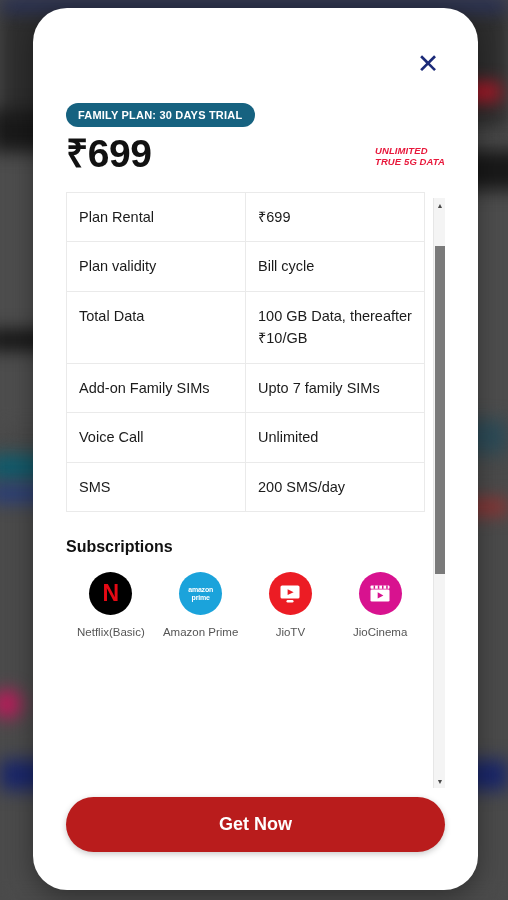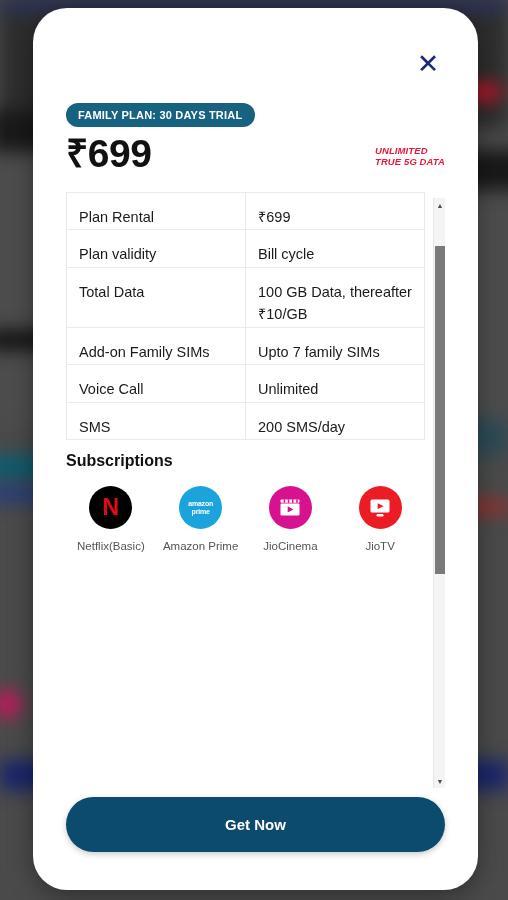--- a/index.html
+++ b/index.html
@@ -122,32 +122,32 @@
     padding-right: 20px;
   }
 
   table#plan-table {
     width: 100%;
     border-collapse: collapse;
     table-layout: fixed;
   }
   #plan-table td {
     border: 1px solid #eaeaea;
-    padding: 13px 12px 1px 12px;
+    padding: 13px 12px 13px 12px;
     font-size: 14.5px;
     color: #1b1b1b;
     vertical-align: top;
     line-height: 1.55;
   }
   #plan-table td.label { width: 50%; }
   #plan-table tr:first-child td { border-top: 1px solid #eaeaea; }
 
   
   #subs-title {
-    margin-top: 12px;
+    margin-top: 26px;
     font-size: 16px;
     font-weight: bold;
     color: #111111;
   }
   #subs-list {
     display: flex;
     margin-top: 16px;
   }
   .sub-item {
     width: 25%;
@@ -213,25 +213,25 @@
     cursor: grab;
   }
 
   
   #get-now-btn {
     position: absolute;
     left: 33px;
     bottom: 38px;
     width: 379px;
     height: 55px;
-    background: #0c4a6e;
+    background: #b91c1c;
     color: #ffffff;
     border: none;
     border-radius: 28px;
-    font-size: 15px;
+    font-size: 18px;
     font-weight: bold;
     font-family: "Liberation Sans", sans-serif;
     cursor: pointer;
     box-shadow: 0 2px 6px rgba(0,0,0,.22);
   }
 </style>
 </head>
 <body>
 
 <div id="backdrop">
@@ -303,43 +303,43 @@
             </div>
             <div class="sub-label">Netflix(Basic)</div>
           </div>
           <div class="sub-item">
             <div class="sub-icon ic-prime">
               <span class="pt">amazon<br>prime</span>
             </div>
             <div class="sub-label">Amazon Prime</div>
           </div>
           <div class="sub-item">
+            <div class="sub-icon ic-jiotv">
+              <svg width="26" height="26" viewBox="0 0 26 26">
+                <rect x="3.5" y="4.5" width="19" height="13" rx="1.6" fill="#fff"></rect>
+                <polygon points="10.6,8.3 16.6,11.2 10.6,14.1" fill="#ec1c24"></polygon>
+                <rect x="9.5" y="19" width="7" height="2.4" rx="1.2" fill="#fff"></rect>
+              </svg>
+            </div>
+            <div class="sub-label">JioTV</div>
+          </div>
+          <div class="sub-item">
             <div class="sub-icon ic-jiocinema">
               <svg width="26" height="26" viewBox="0 0 26 26">
                 <rect x="3.5" y="8.5" width="19" height="12" rx="1.3" fill="#fff"></rect>
                 <rect x="3.5" y="4.4" width="19" height="3.4" rx="1" fill="#fff"></rect>
                 <rect x="6.6" y="4.4" width="1.5" height="3.4" fill="#d8128f"></rect>
                 <rect x="10.8" y="4.4" width="1.5" height="3.4" fill="#d8128f"></rect>
                 <rect x="15" y="4.4" width="1.5" height="3.4" fill="#d8128f"></rect>
                 <rect x="19.2" y="4.4" width="1.5" height="3.4" fill="#d8128f"></rect>
                 <polygon points="10.7,11.2 16.4,14.4 10.7,17.6" fill="#d8128f"></polygon>
               </svg>
             </div>
             <div class="sub-label">JioCinema</div>
           </div>
-          <div class="sub-item">
-            <div class="sub-icon ic-jiotv">
-              <svg width="26" height="26" viewBox="0 0 26 26">
-                <rect x="3.5" y="4.5" width="19" height="13" rx="1.6" fill="#fff"></rect>
-                <polygon points="10.6,8.3 16.6,11.2 10.6,14.1" fill="#ec1c24"></polygon>
-                <rect x="9.5" y="19" width="7" height="2.4" rx="1.2" fill="#fff"></rect>
-              </svg>
-            </div>
-            <div class="sub-label">JioTV</div>
-          </div>
         </div>
     </div>
   </div>
 
   <div id="scrollbar">
     <div id="scroll-up">▲</div>
     <div id="scroll-thumb"></div>
     <div id="scroll-down">▼</div>
   </div>
 

